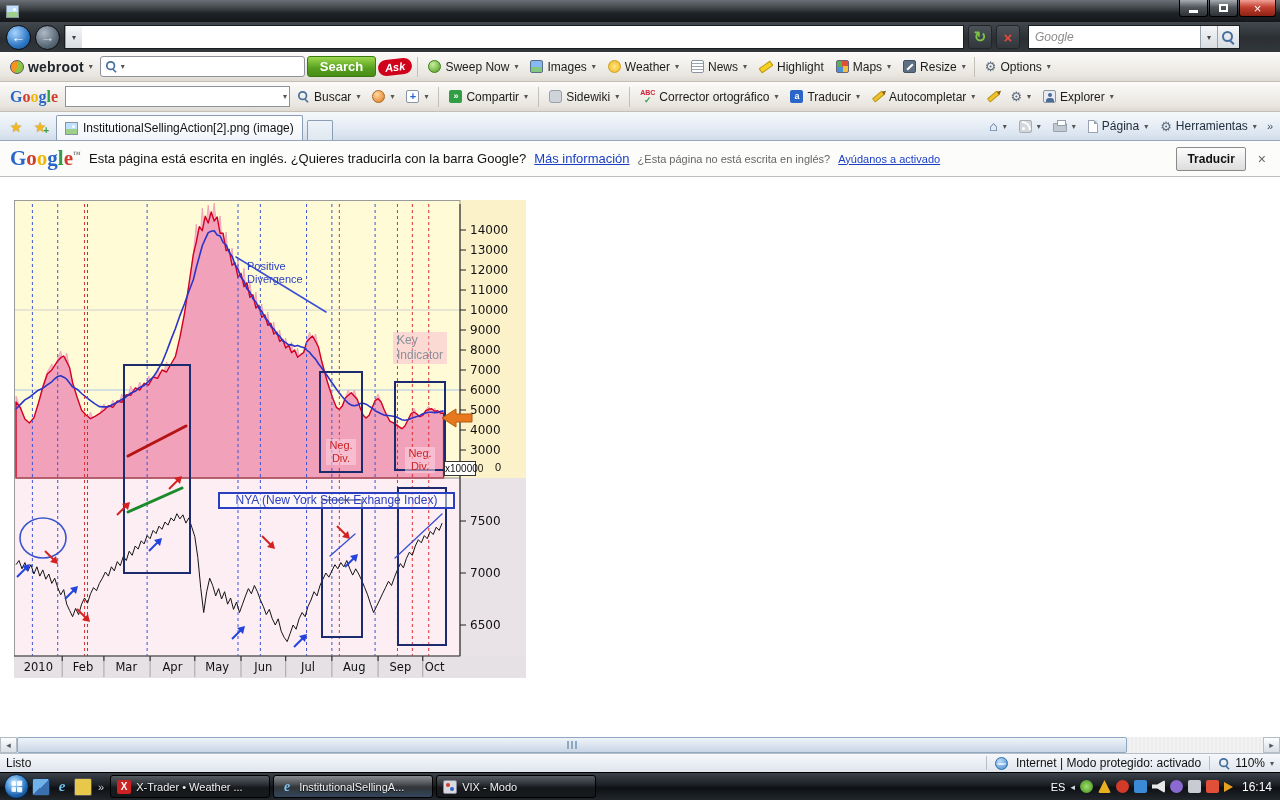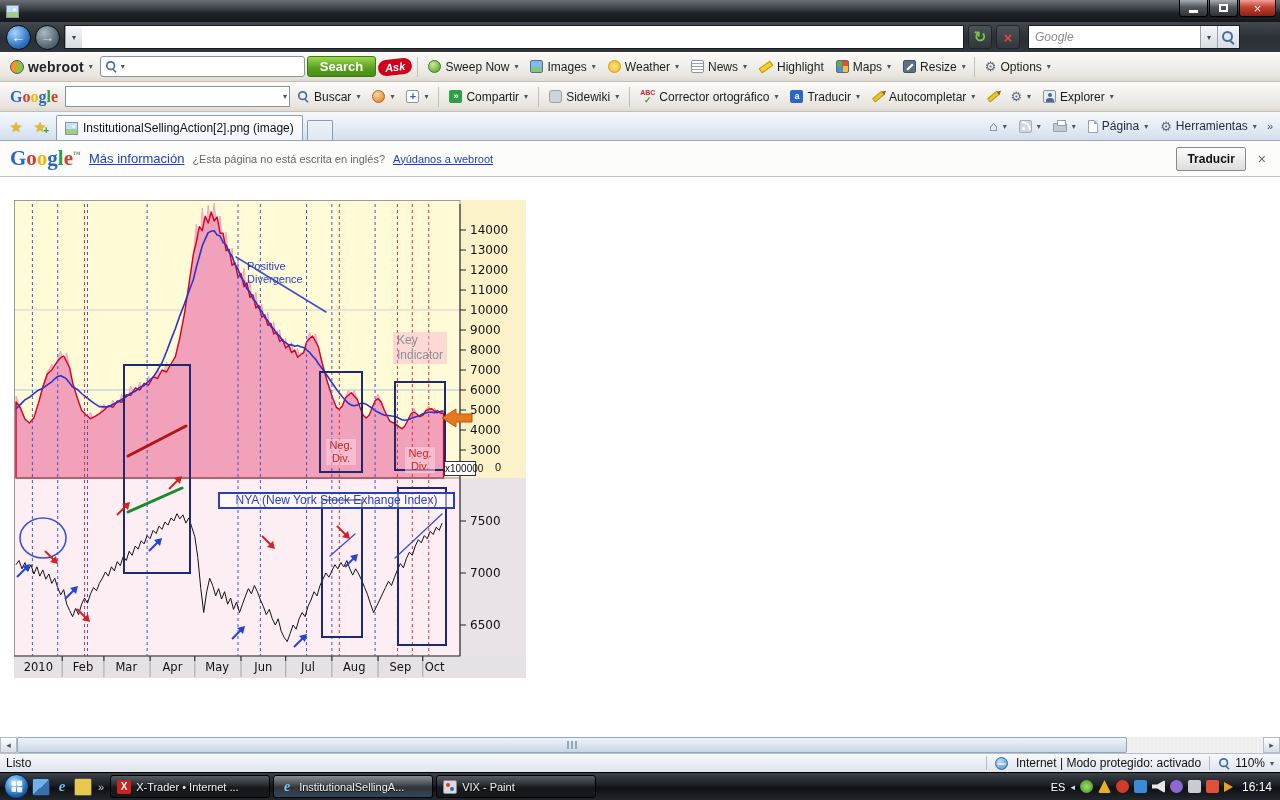--- a/index.html
+++ b/index.html
@@ -397,23 +397,24 @@
           <span class="cmdtxt">Herramientas</span>
           <span class="caret">▾</span>
         </div>
       <span class="ovfl">»</span>
     </div>
   </div>
 
   <div class="band transband">
     <div class="left">
       <span class="glogo big"><span class="l0">G</span><span class="l1">o</span><span class="l2">o</span><span class="l3">g</span><span class="l4">l</span><span class="l5">e</span><span class="tm">™</span></span>
+      <span class="tmsg">Esta página está escrita en inglés. ¿Quieres traducirla con la barra Google?</span>
       <a class="tlink">Más información</a>
       <span class="tmsg2">¿Esta página no está escrita en inglés?</span>
-      <a class="tlink small">Ayúdanos a webroot</a>
+      <a class="tlink small">Ayúdanos a activado</a>
     </div>
     <div class="right">
       <div class="tr-btn bold">Traducir</div>
       <span class="tclose">×</span>
     </div>
   </div>
 
   <div class="band" id="content">
     <div id="chart">
       <svg id="chart-svg" width="512" height="478">
@@ -602,29 +603,29 @@
         </div>
       </div>
     <div class="qlic ql-flip"></div>
     <div class="qlic">
         <span class="ql-e">e</span>
       </div>
     <div class="qlic ql-mail"></div>
     <span class="qlmore">»</span>
     <div class="taskbtn">
       <span class="tbicon xt">X</span>
-      <span class="tblabel">X-Trader • Internet ...</span>
+      <span class="tblabel">X-Trader • Weather ...</span>
     </div>
     <div class="taskbtn active">
       <span class="tbicon e">e</span>
       <span class="tblabel">InstitutionalSellingA...</span>
     </div>
     <div class="taskbtn">
       <span class="tbicon paint"></span>
-      <span class="tblabel">VIX - Paint</span>
+      <span class="tblabel">VIX - Modo</span>
     </div>
     <div class="tray">
       <span class="traytext">ES</span>
       <span class="traycollapse">◂</span>
       <span class="trayic t1"></span>
       <span class="trayic t2"></span>
       <span class="trayic t3"></span>
       <span class="trayic t4"></span>
       <span class="trayic t5"></span>
       <span class="trayic t6"></span>

